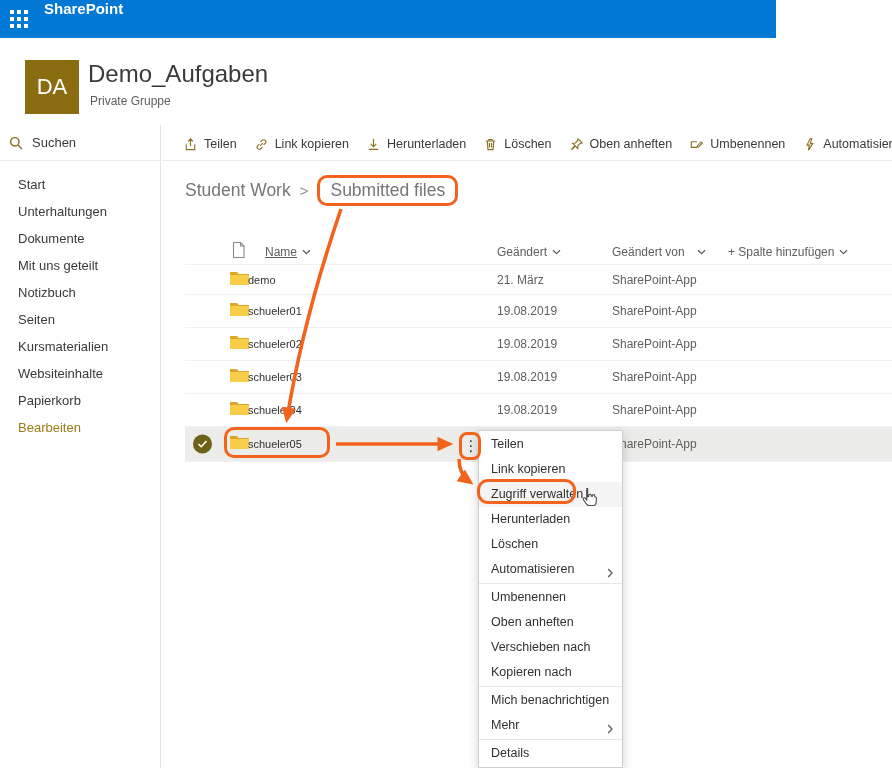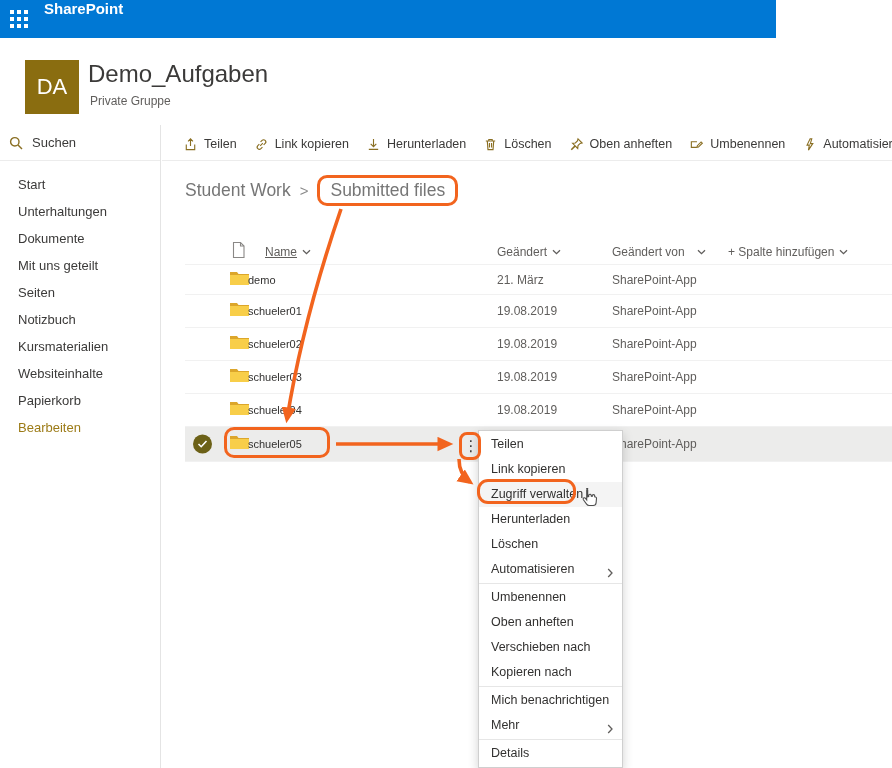--- a/index.html
+++ b/index.html
@@ -113,22 +113,22 @@
       <circle cx="5.8" cy="5.8" r="4.2" fill="none" stroke="#8A6F23" stroke-width="1.4"></circle>
       <line x1="9" y1="9" x2="13" y2="13" stroke="#8A6F23" stroke-width="1.4"></line>
     </svg>
     <span>Suchen</span>
   </div>
   <div class="side-items" id="sidebar-items">
       <div class="side-item">Start</div>
       <div class="side-item">Unterhaltungen</div>
       <div class="side-item">Dokumente</div>
       <div class="side-item">Mit uns geteilt</div>
+      <div class="side-item">Notizbuch</div>
       <div class="side-item">Seiten</div>
-      <div class="side-item">Notizbuch</div>
       <div class="side-item">Kursmaterialien</div>
       <div class="side-item">Websiteinhalte</div>
       <div class="side-item">Papierkorb</div>
       <div class="side-item accented">Bearbeiten</div>
     </div>
 </div>
 
 <div class="toolbar" id="toolbar-items">
     <div class="tb-item">
       <svg width="15" height="15" viewBox="0 0 16 16">

